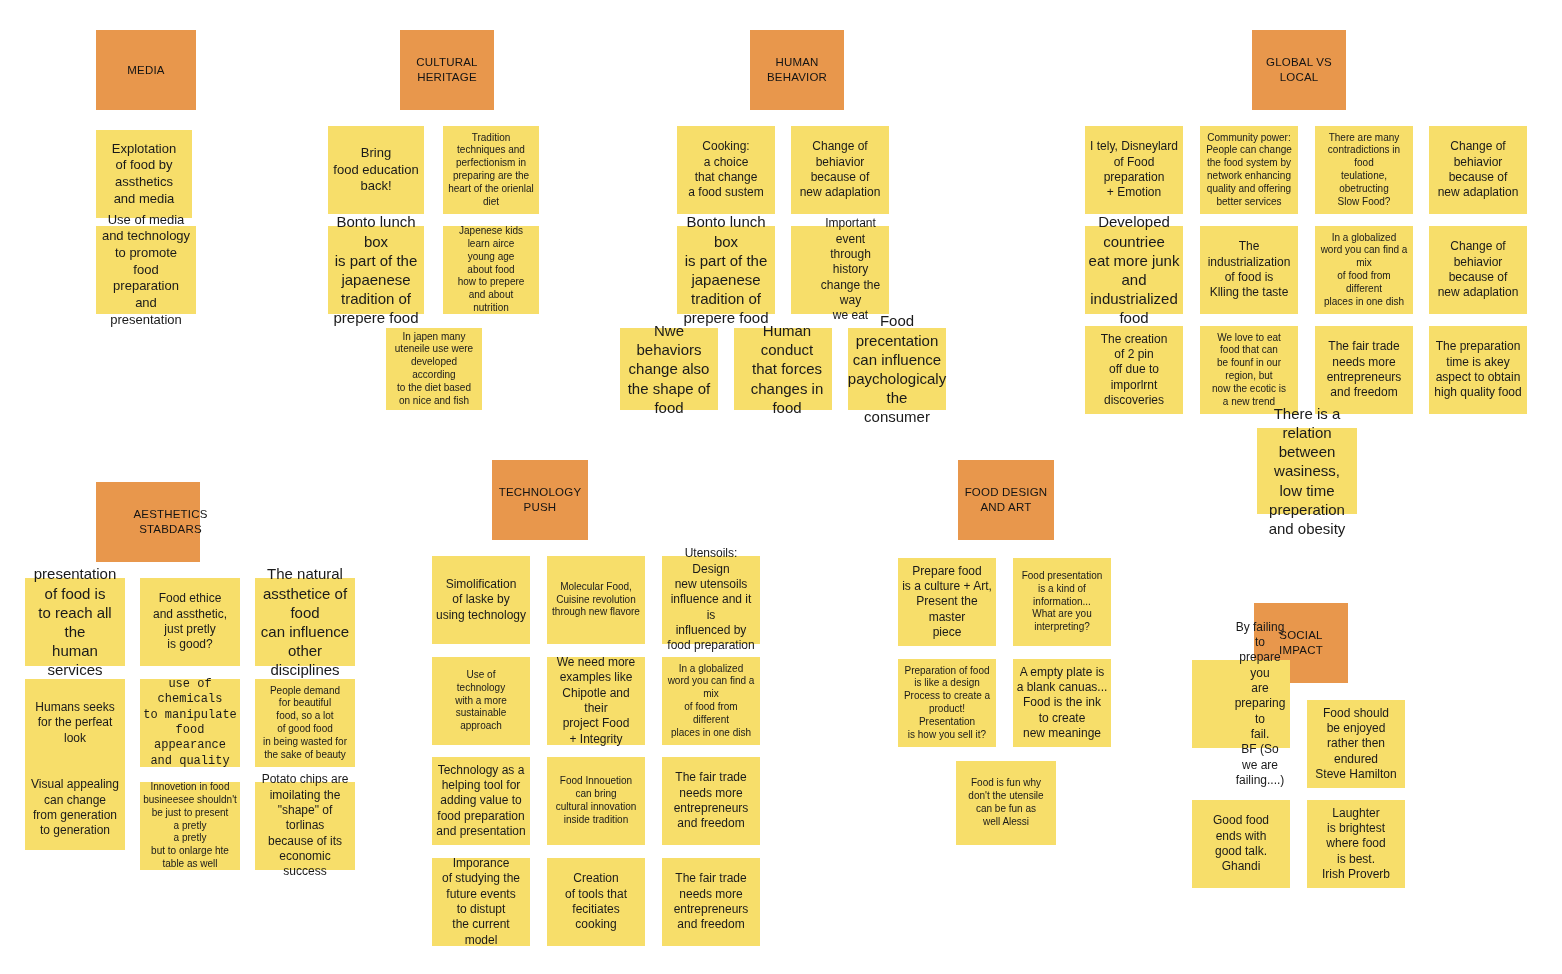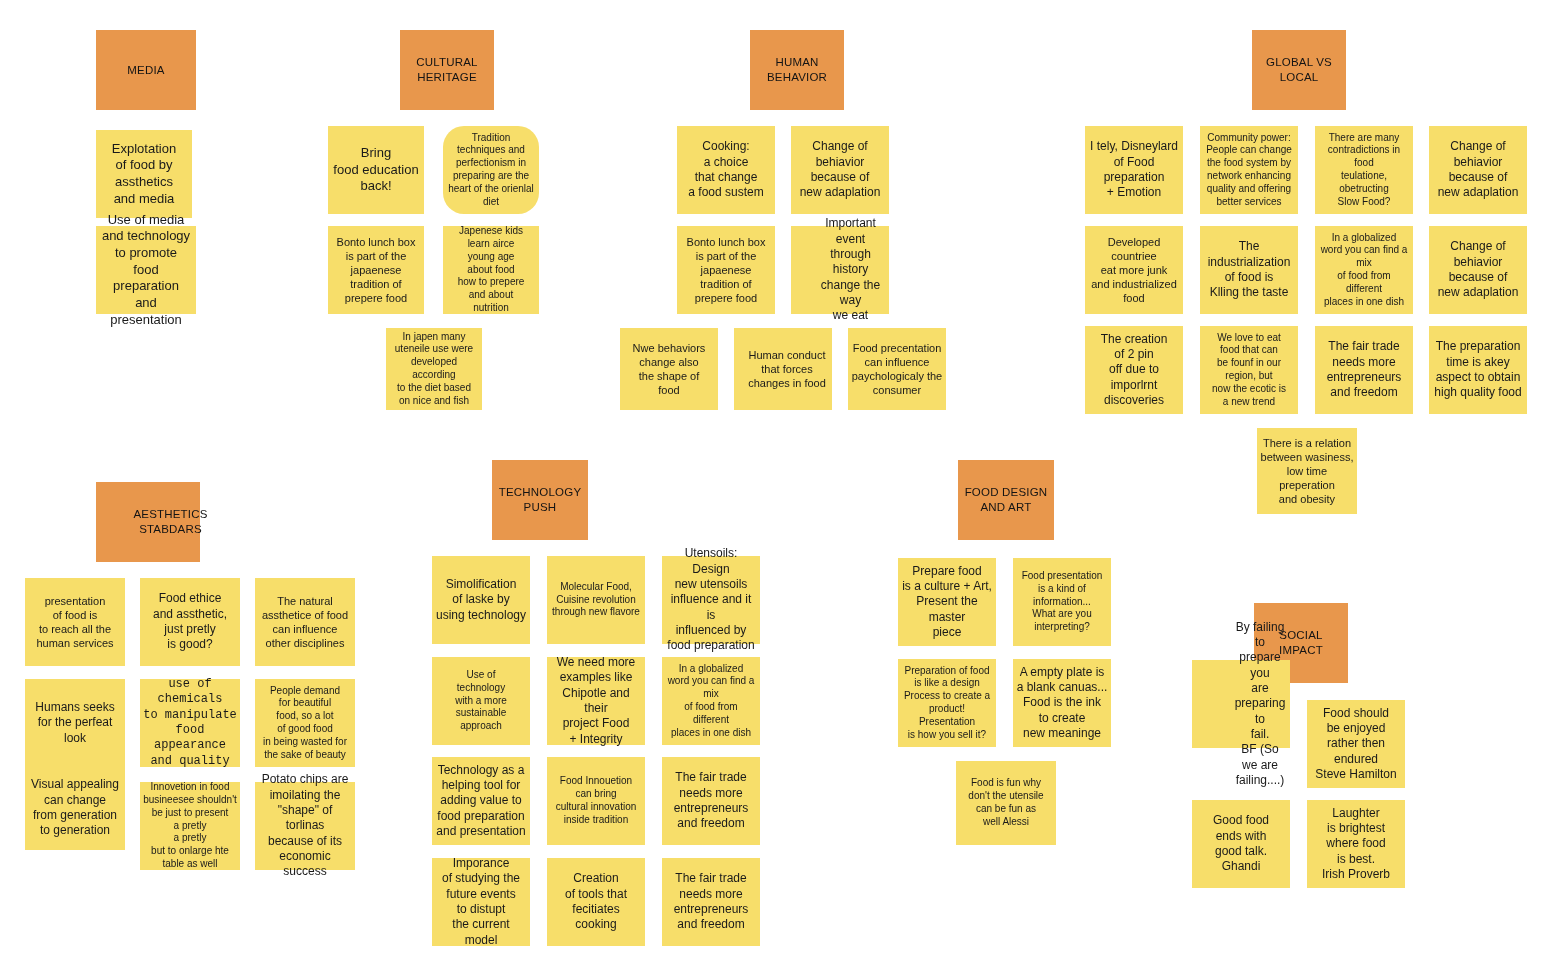--- a/index.html
+++ b/index.html
@@ -32,21 +32,21 @@
     background: #e8974c;
     font-size: 11.5px;
     letter-spacing: 0.2px;
     color: #141414;
   }
   .sticky {
     background: #f7de6a;
     font-size: 13px;
   }
   .sticky.s12 { font-size: 12px; }
-  .sticky.s11 { font-size: 11px; }
+  .sticky.s11 { font-size: 15px; }
   .sticky.s10 { font-size: 10px; }
   .sticky.s9  { font-size: 10px; }
 </style>
 </head>
 <body>
 
 <div id="board">
 
   <div class="note header-note" style="left:96px; top:30px; width:100px; height:80px;">MEDIA</div>
   <div class="note sticky" style="left:96px; top:110px; width:96px; height:88px;margin-top:20px;">Explotation
@@ -57,21 +57,21 @@
 and technology
 to promote
 food preparation
 and presentation</div>
 
   <div class="note header-note" style="left:400px; top:30px; width:94px; height:80px;">CULTURAL
 HERITAGE</div>
   <div class="note sticky" style="left:328px; top:126px; width:96px; height:88px;">Bring
 food education
 back!</div>
-  <div class="note sticky s10" style="left:443px; top:126px; width:96px; height:88px;border-radius:21px;">Tradition
+  <div class="note sticky s10" style="left:443px; top:126px; width:96px; height:88px;">Tradition
 techniques and
 perfectionism in
 preparing are the
 heart of the orienlal
 diet</div>
   <div class="note sticky s11" style="left:328px; top:226px; width:96px; height:88px;">Bonto lunch box
 is part of the
 japaenese
 tradition of
 prepere food</div>

